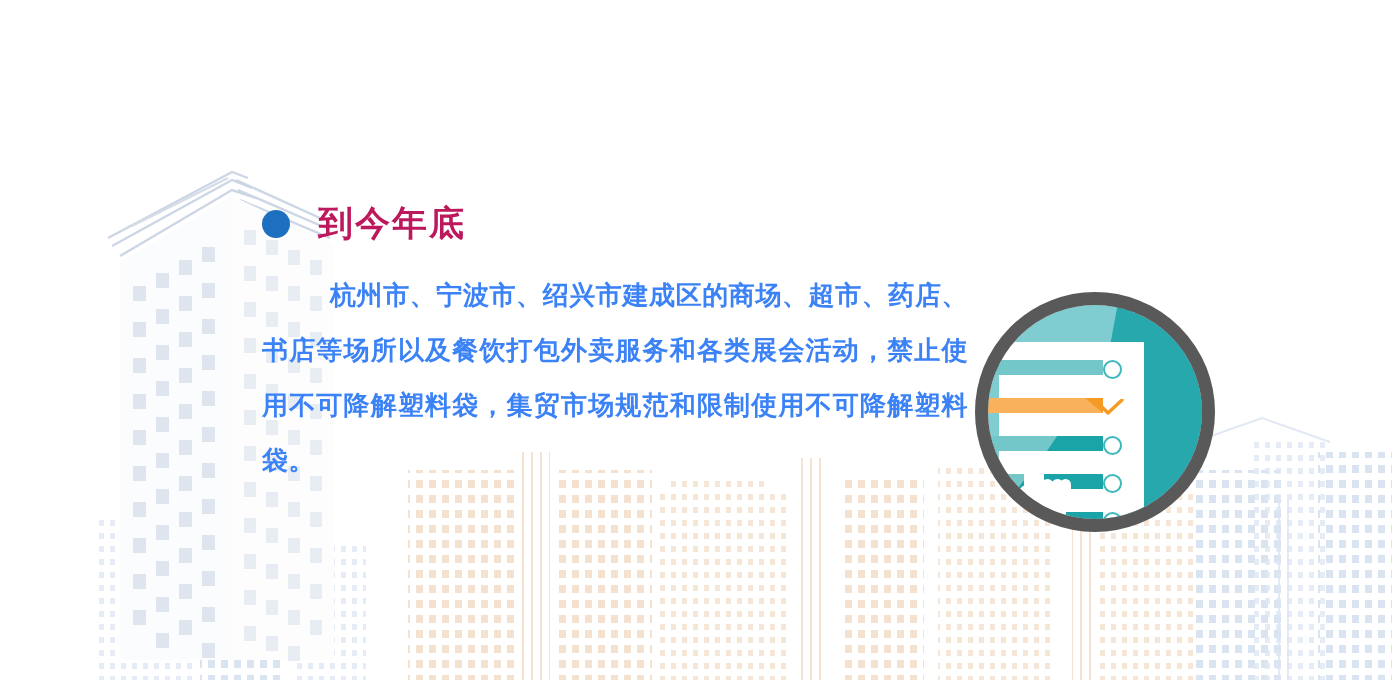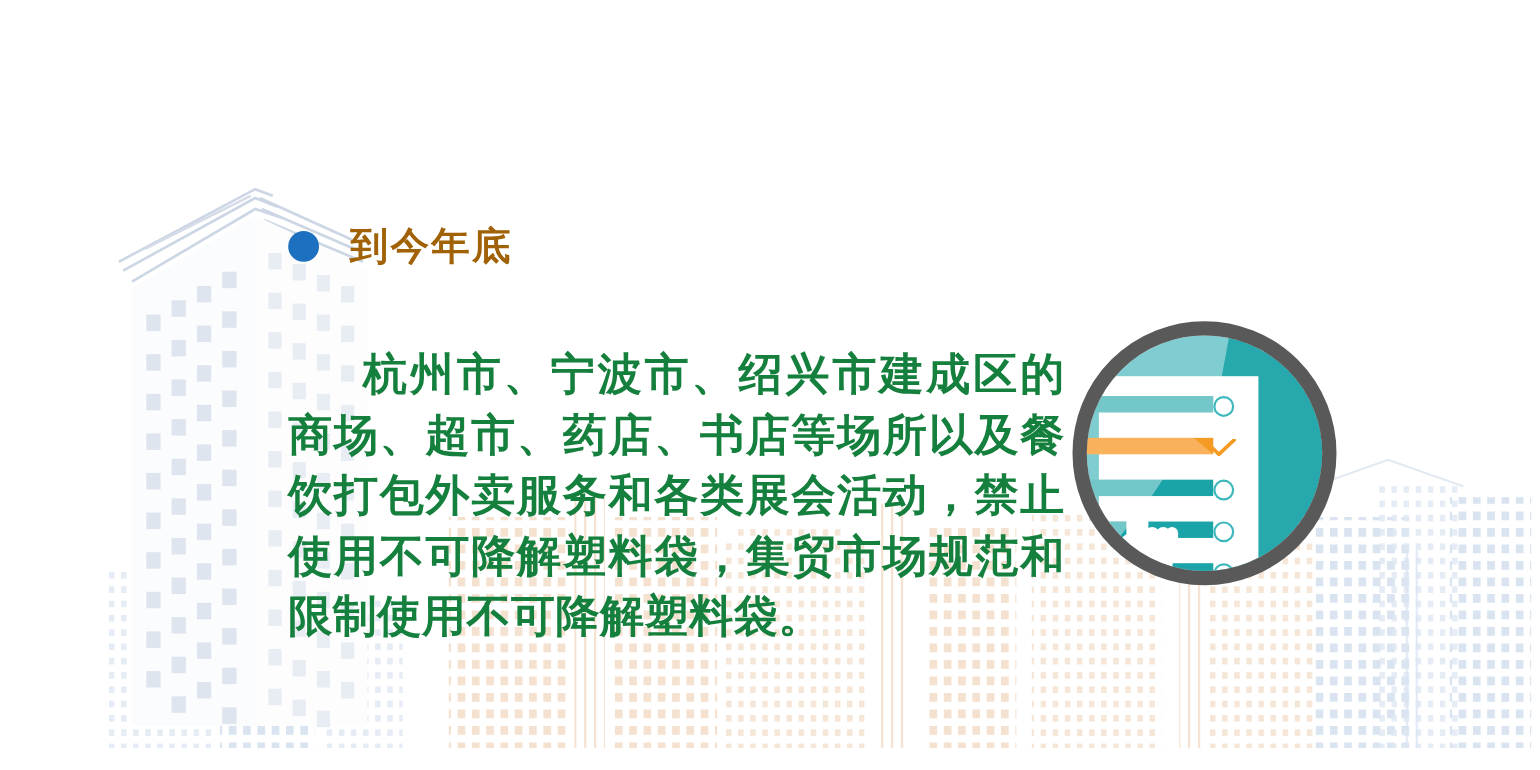--- a/index.html
+++ b/index.html
@@ -42,30 +42,30 @@
     border-radius:50%; background:#1E74C4;
   }
   #cap-ring-l { left:268px; } #cap-dot-l { left:272px; }
   #cap-ring-r { left:1092px; } #cap-dot-r { left:1096px; }
   #mini-dot-l { left:222px; }  #mini-dot-r { left:1139px; }
 
   
   #subtitle-row { position:absolute; left:262px; top:200px; display:flex; align-items:center; }
   #subtitle-bullet { width:28px; height:28px; border-radius:50%; background:#1D6FC0; }
   #subtitle-text {
-    margin-left:28px; color:#a16207; font-size:35px; font-weight:700;
+    margin-left:28px; color:#be185d; font-size:35px; font-weight:700;
     letter-spacing:2px; white-space:nowrap;
   }
 
   
   #body-text {
     position:absolute; left:262px; top:268px; width:706px;
-    color:#15803d; font-size:40px; font-weight:600;
+    color:#3b82f6; font-size:26px; font-weight:600;
     line-height:55px; text-indent:68px; letter-spacing:0.5px;
-    text-align:justify; text-align-last:left;margin-top:46px;
+    text-align:justify; text-align-last:left;
   }
 
   
   #illus { position:absolute; left:975px; top:292px; width:240px; height:240px; }
   #illus-ring {
     position:absolute; inset:0; border-radius:50%;
     border:13px solid #595959;
   }
   #illus-fill {
     position:absolute; inset:13px; border-radius:50%; overflow:hidden;

